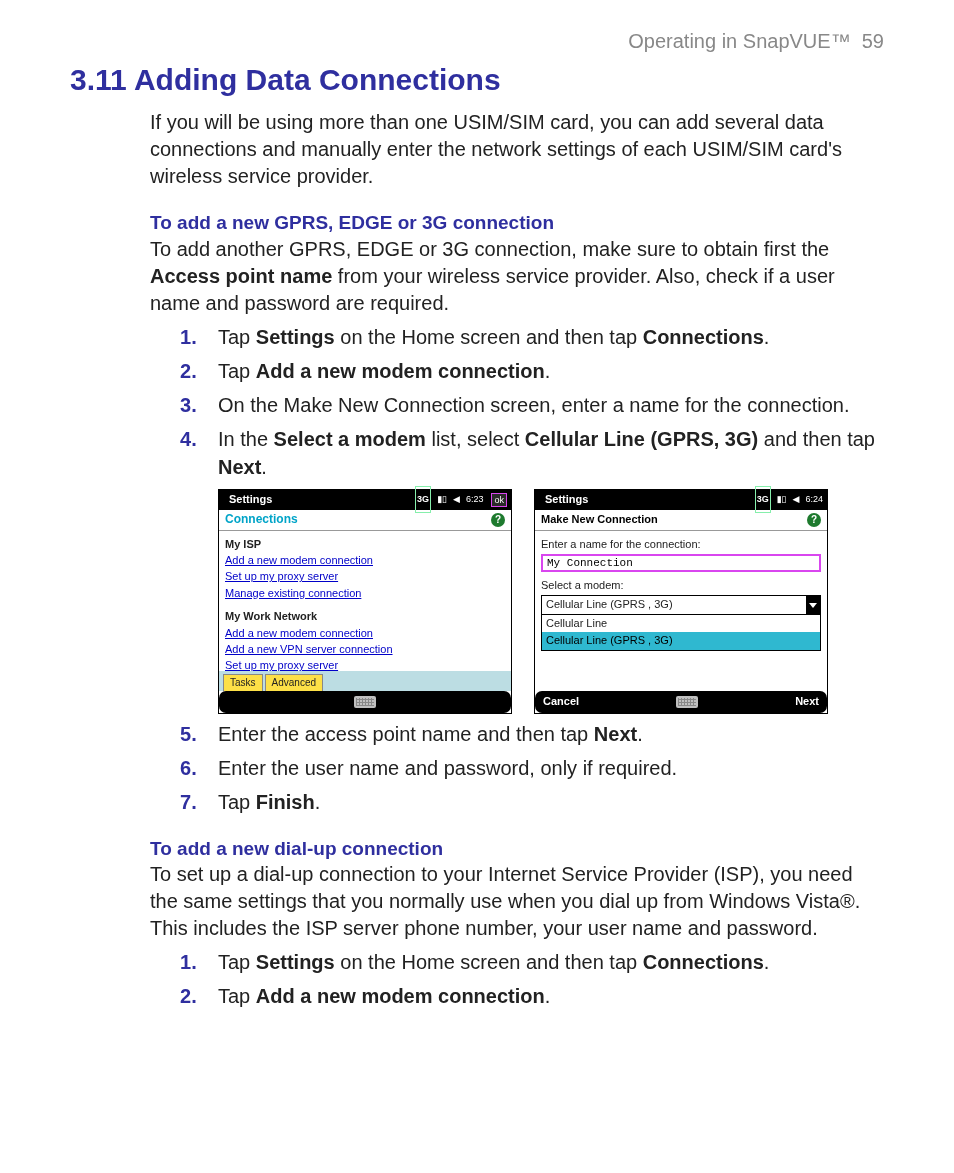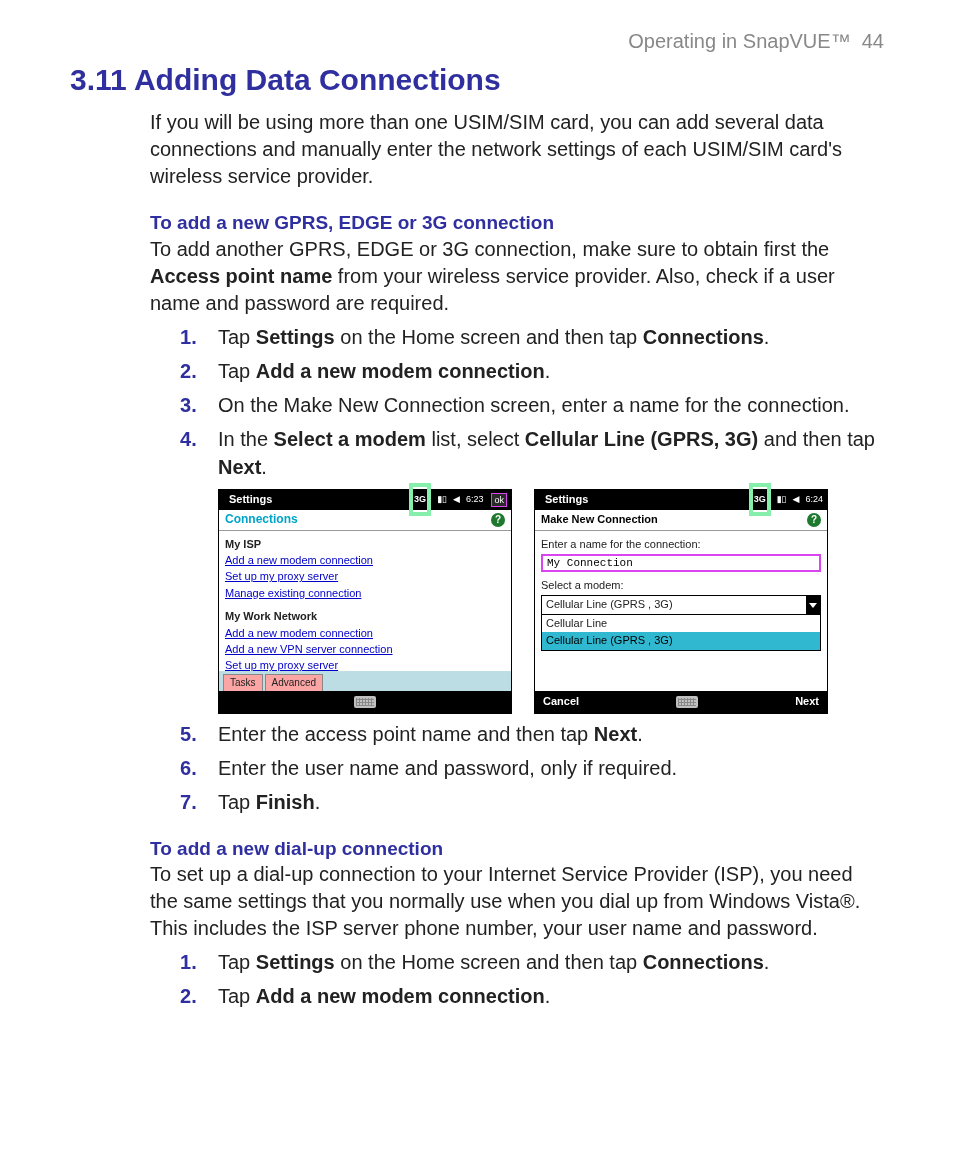--- a/index.html
+++ b/index.html
@@ -90,21 +90,21 @@
   .d-topbar .title { font-weight: 700; flex: 0 0 auto; padding-left: 6px; }
   .d-topbar .spacer { flex: 1; }
   .d-top-icon {
     display: inline-flex;
     align-items: center;
     justify-content: center;
     font-size: 9px;
     color: #fff;
   }
   .box3g {
-    border: 4px solid #86efac;
+    border: 1px solid #86efac;
     padding: 8px 1px;
     line-height: 9px;
     font-weight: 700;
   }
   .okbtn {
     border: 1px solid #d946ef;
     background: #2a2a2a;
     padding: 0 2px;
     line-height: 12px;
   }
@@ -148,36 +148,37 @@
     left: 0; right: 0; bottom: 0;
     height: 20px;
     background: #bcdde3;
     display: flex;
     align-items: flex-end;
     padding-left: 4px;
   }
   .d-tab {
     border: 1px solid #888;
     border-bottom: none;
-    background: #fca5a5;
+    background: #fde047;
     font-size: 10px;
     padding: 1px 6px;
     margin-right: 2px;
     text-align: center;
   }
   .d-bottombar {
     background: #000;
     height: 22px;
     display: flex;
     align-items: center;
     justify-content: space-between;
     padding: 0 8px;
     color: #fff;
     font-weight: 700;
     font-size: 11px;
+    border-radius: 7px;
   }
   .kbd-icon {
     width: 22px; height: 12px;
     background: #c0c0c0;
     border-radius: 2px;
     display: inline-block;
     position: relative;
   }
   .kbd-icon::after {
     content: "";
@@ -231,21 +232,21 @@
     background: #2fb8d0;
     color: #000;
   }
 </style>
 </head>
 <body>
 
 <div class="page">
 
   <div class="header-line">
-    <span>Operating in SnapVUE™</span>&nbsp;&nbsp;<span>44</span>
+    <span>Operating in SnapVUE™</span>&nbsp;&nbsp;<span>59</span>
   </div>
 
   <h1 class="section-title">3.11  Adding Data Connections</h1>
 
   <div class="body-indent">If you will be using more than one USIM/SIM card, you can add several data connections and manually enter the network settings of each USIM/SIM card's wireless service provider.</div>
 
   <div class="body-indent">
     <div class="subhead">To add a new GPRS, EDGE or 3G connection</div>
     <div>
       <span>To add another GPRS, EDGE or 3G connection, make sure to obtain first the </span><b>Access point name</b><span> from your wireless service provider. Also, check if a user name and password are required.</span>

